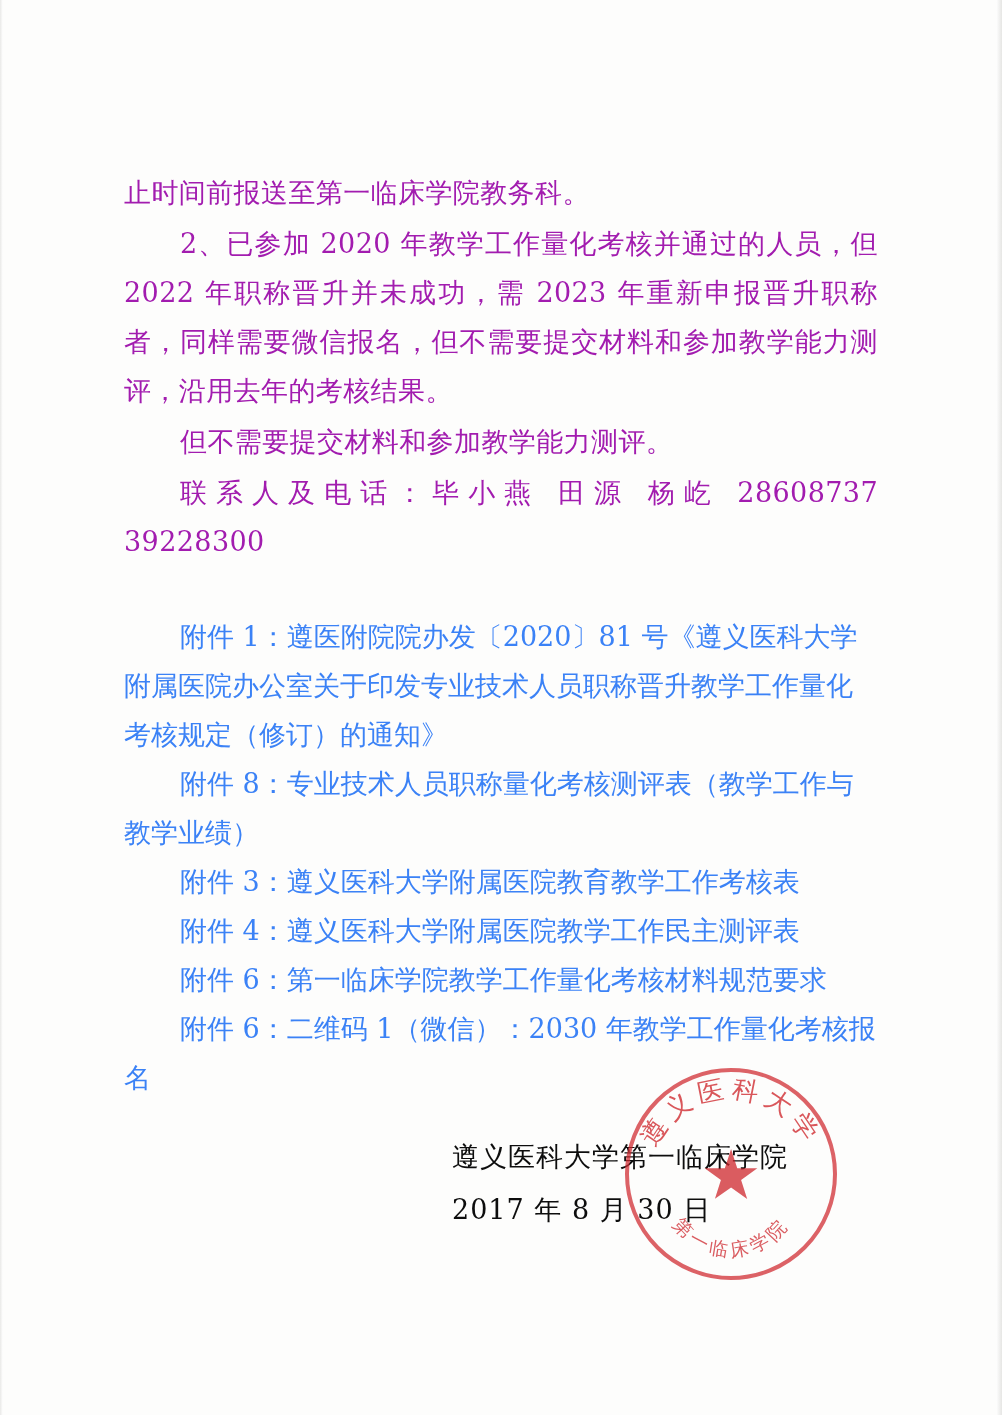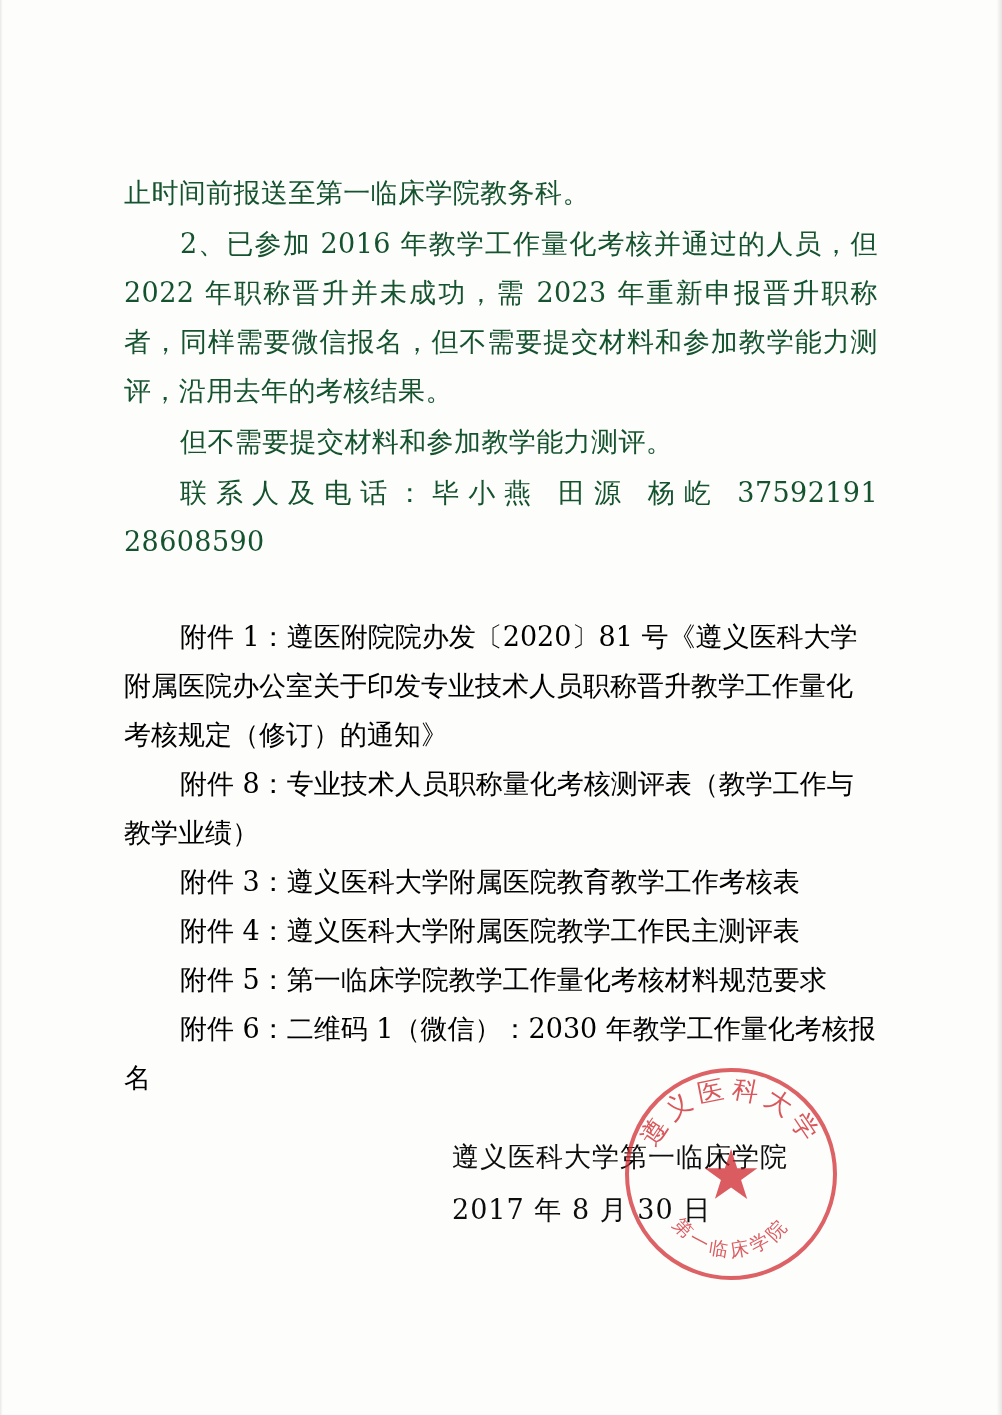--- a/index.html
+++ b/index.html
@@ -25,34 +25,34 @@
     left: 124px;
     top: 168px;
     width: 754px;
   }
   .para {
     font-size: 27px;
     line-height: 49px;
     letter-spacing: 0.4px;
     text-align: justify;
     margin: 0;
-    color: #14532d;
+    color: #a21caf;
   }
   .indent {
     text-indent: 56px;
   }
   .gap-small { margin-top: 2px; }
   .gap-big { margin-top: 46px; }
 
   .att-line {
     font-size: 27px;
     line-height: 49px;
     text-indent: 56px;
     margin: 0;
-    color: #000000;
+    color: #3b82f6;
   }
 
   .sign-block {
     position: absolute;
     right: 120px;
     top: 1130px;
     width: 430px;
     text-align: left;
     font-size: 27px;
     line-height: 53px;
@@ -102,32 +102,32 @@
 <body>
 
 <div class="page">
   <div class="page-edge-left"></div>
   <div class="page-edge-right"></div>
 
   <div class="content">
 
     <p class="para">止时间前报送至第一临床学院教务科。</p>
 
-    <p class="para indent gap-small">2、已参加 2016 年教学工作量化考核并通过的人员，但 2022 年职称晋升并未成功，需 2023 年重新申报晋升职称者，同样需要微信报名，但不需要提交材料和参加教学能力测评，沿用去年的考核结果。</p>
+    <p class="para indent gap-small">2、已参加 2020 年教学工作量化考核并通过的人员，但 2022 年职称晋升并未成功，需 2023 年重新申报晋升职称者，同样需要微信报名，但不需要提交材料和参加教学能力测评，沿用去年的考核结果。</p>
 
     <p class="para indent gap-small">但不需要提交材料和参加教学能力测评。</p>
 
-    <p class="para indent gap-small">联系人及电话：毕小燕  田源  杨屹    37592191 28608590</p>
+    <p class="para indent gap-small">联系人及电话：毕小燕  田源  杨屹    28608737 39228300</p>
 
     <div class="gap-big">
       <p class="att-line">附件 1：遵医附院院办发〔2020〕81 号《遵义医科大学附属医院办公室关于印发专业技术人员职称晋升教学工作量化考核规定（修订）的通知》</p>
       <p class="att-line">附件 8：专业技术人员职称量化考核测评表（教学工作与教学业绩）</p>
       <p class="att-line">附件 3：遵义医科大学附属医院教育教学工作考核表</p>
       <p class="att-line">附件 4：遵义医科大学附属医院教学工作民主测评表</p>
-      <p class="att-line">附件 5：第一临床学院教学工作量化考核材料规范要求</p>
+      <p class="att-line">附件 6：第一临床学院教学工作量化考核材料规范要求</p>
       <p class="att-line">附件 6：二维码 1（微信）：2030 年教学工作量化考核报名</p>
     </div>
   </div>
 
   <div class="sign-block">
     <div class="sign-line-1">遵义医科大学第一临床学院</div>
     <div class="sign-line-2">2017 年 8 月 30 日</div>
   </div>
 
   <div class="seal">

